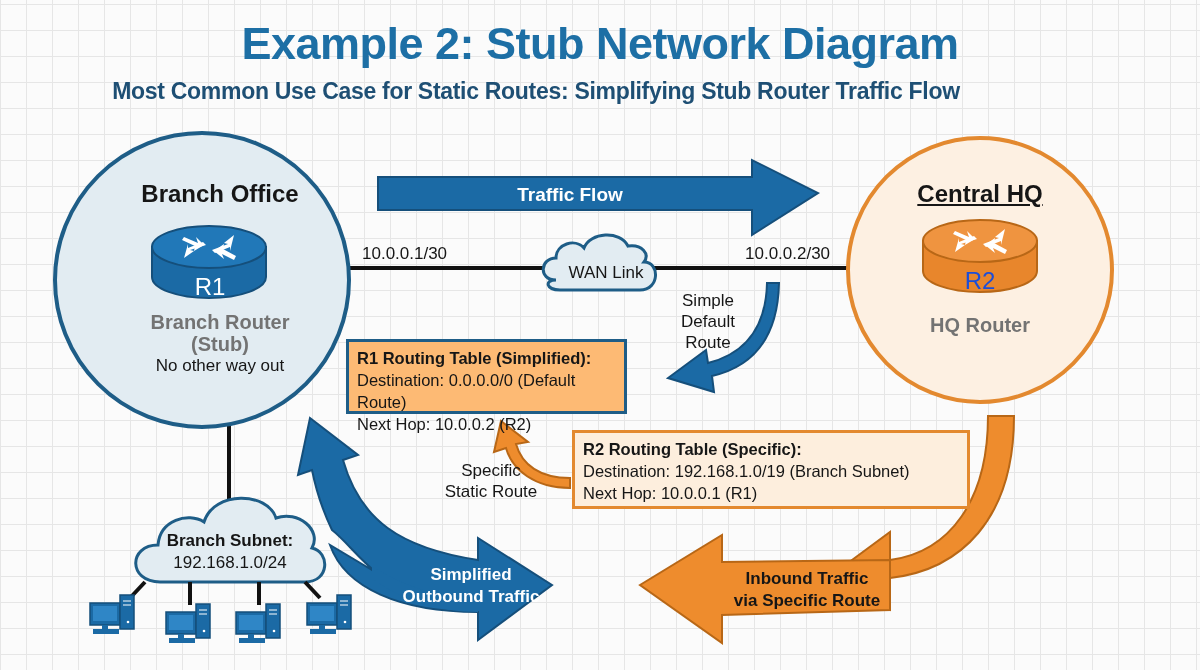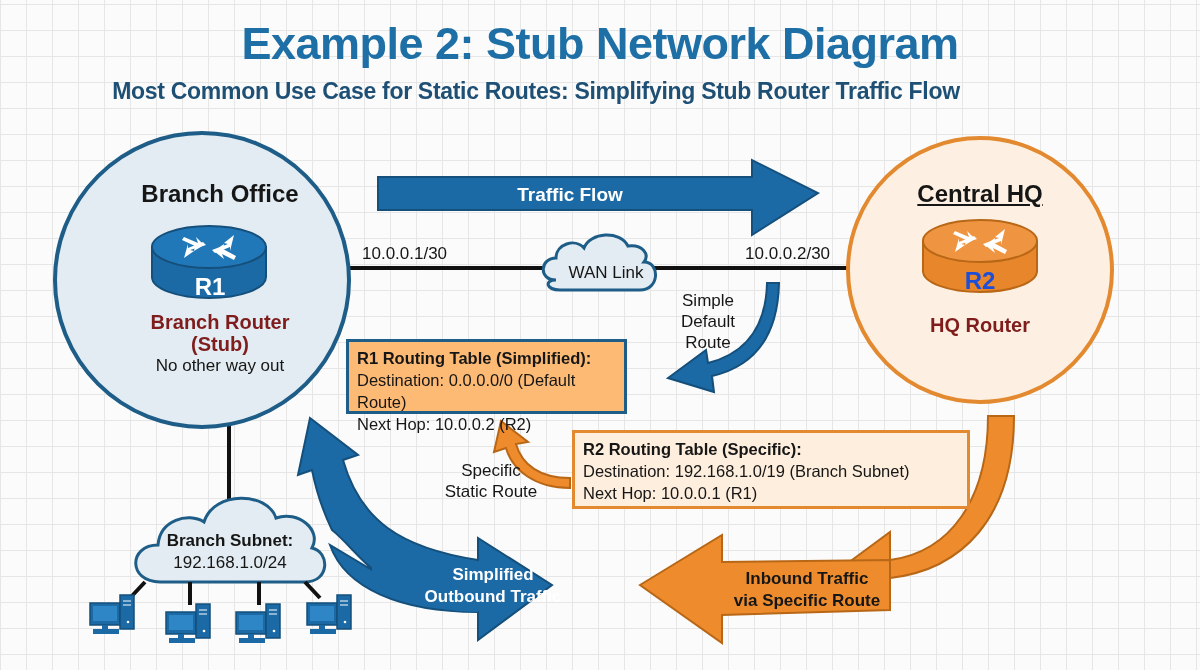--- a/index.html
+++ b/index.html
@@ -9,22 +9,22 @@
     background-image:
       linear-gradient(#e6e6e6 1px, transparent 1px),
       linear-gradient(90deg, #e6e6e6 1px, transparent 1px);
     background-size:26px 26px;
     background-position:0 4px;}
   .abs{position:absolute;}
   .title{left:0;width:1200px;top:18px;text-align:center;font-size:45px;font-weight:bold;color:#1d6fa5;letter-spacing:-0.5px;}
   .subtitle{left:0;width:1072px;top:78px;text-align:center;font-size:23px;font-weight:bold;color:#1e4f74;letter-spacing:-0.3px;}
   svg.scene{position:absolute;left:0;top:0;}
   .circle-title{font-size:24px;font-weight:bold;color:#161616;text-align:center;}
-  .router-label{font-size:24px;font-weight:bold;text-align:center;}
-  .sub-label{font-size:20px;font-weight:bold;color:#7f1d1d;text-align:center;line-height:23px;}
+  .router-label{font-size:24px;font-weight:normal;text-align:center;}
+  .sub-label{font-size:20px;font-weight:bold;color:#737373;text-align:center;line-height:23px;}
   .note{font-size:17px;color:#161616;text-align:center;}
   .ip{font-size:17px;color:#161616;}
   .table-box{border:3px solid;padding:5px 8px;font-size:16.5px;color:#161616;line-height:22px;box-sizing:border-box;}
   .table-box .hdr{font-weight:bold;}
   .r1-table{left:346px;top:339px;width:281px;height:75px;border-color:#1e5d87;background:#fdba74;}
   .r2-table{left:572px;top:430px;width:398px;height:79px;border-color:#e3892f;background:#fdeedd;}
   .arrow-text{font-weight:bold;text-align:center;font-size:17px;line-height:22px;}
   .cloud-text{font-size:17px;text-align:center;color:#161616;line-height:22px;}
 </style>
 </head>
@@ -138,21 +138,21 @@
   <div>Specific</div>
   <div>Static Route</div>
 </div>
 
 <div class="abs table-box r2-table">
   <div class="hdr">R2 Routing Table (Specific):</div>
   <div>Destination: 192.168.1.0/19 (Branch Subnet)</div>
   <div>Next Hop: 10.0.0.1 (R1)</div>
 </div>
 
-<div class="abs arrow-text" style="left:418px;top:564px;width:150px;color:#ffffff;text-align:center;">
+<div class="abs arrow-text" style="left:396px;top:564px;width:150px;color:#ffffff;text-align:center;">
   <div>Simplified</div>
   <div>Outbound Traffic</div>
 </div>
 
 <div class="abs arrow-text" style="left:722px;top:568px;width:170px;color:#161616;">
   <div>Inbound Traffic</div>
   <div>via Specific Route</div>
 </div>
 
 <div class="abs cloud-text" style="left:140px;top:530px;width:180px;">

